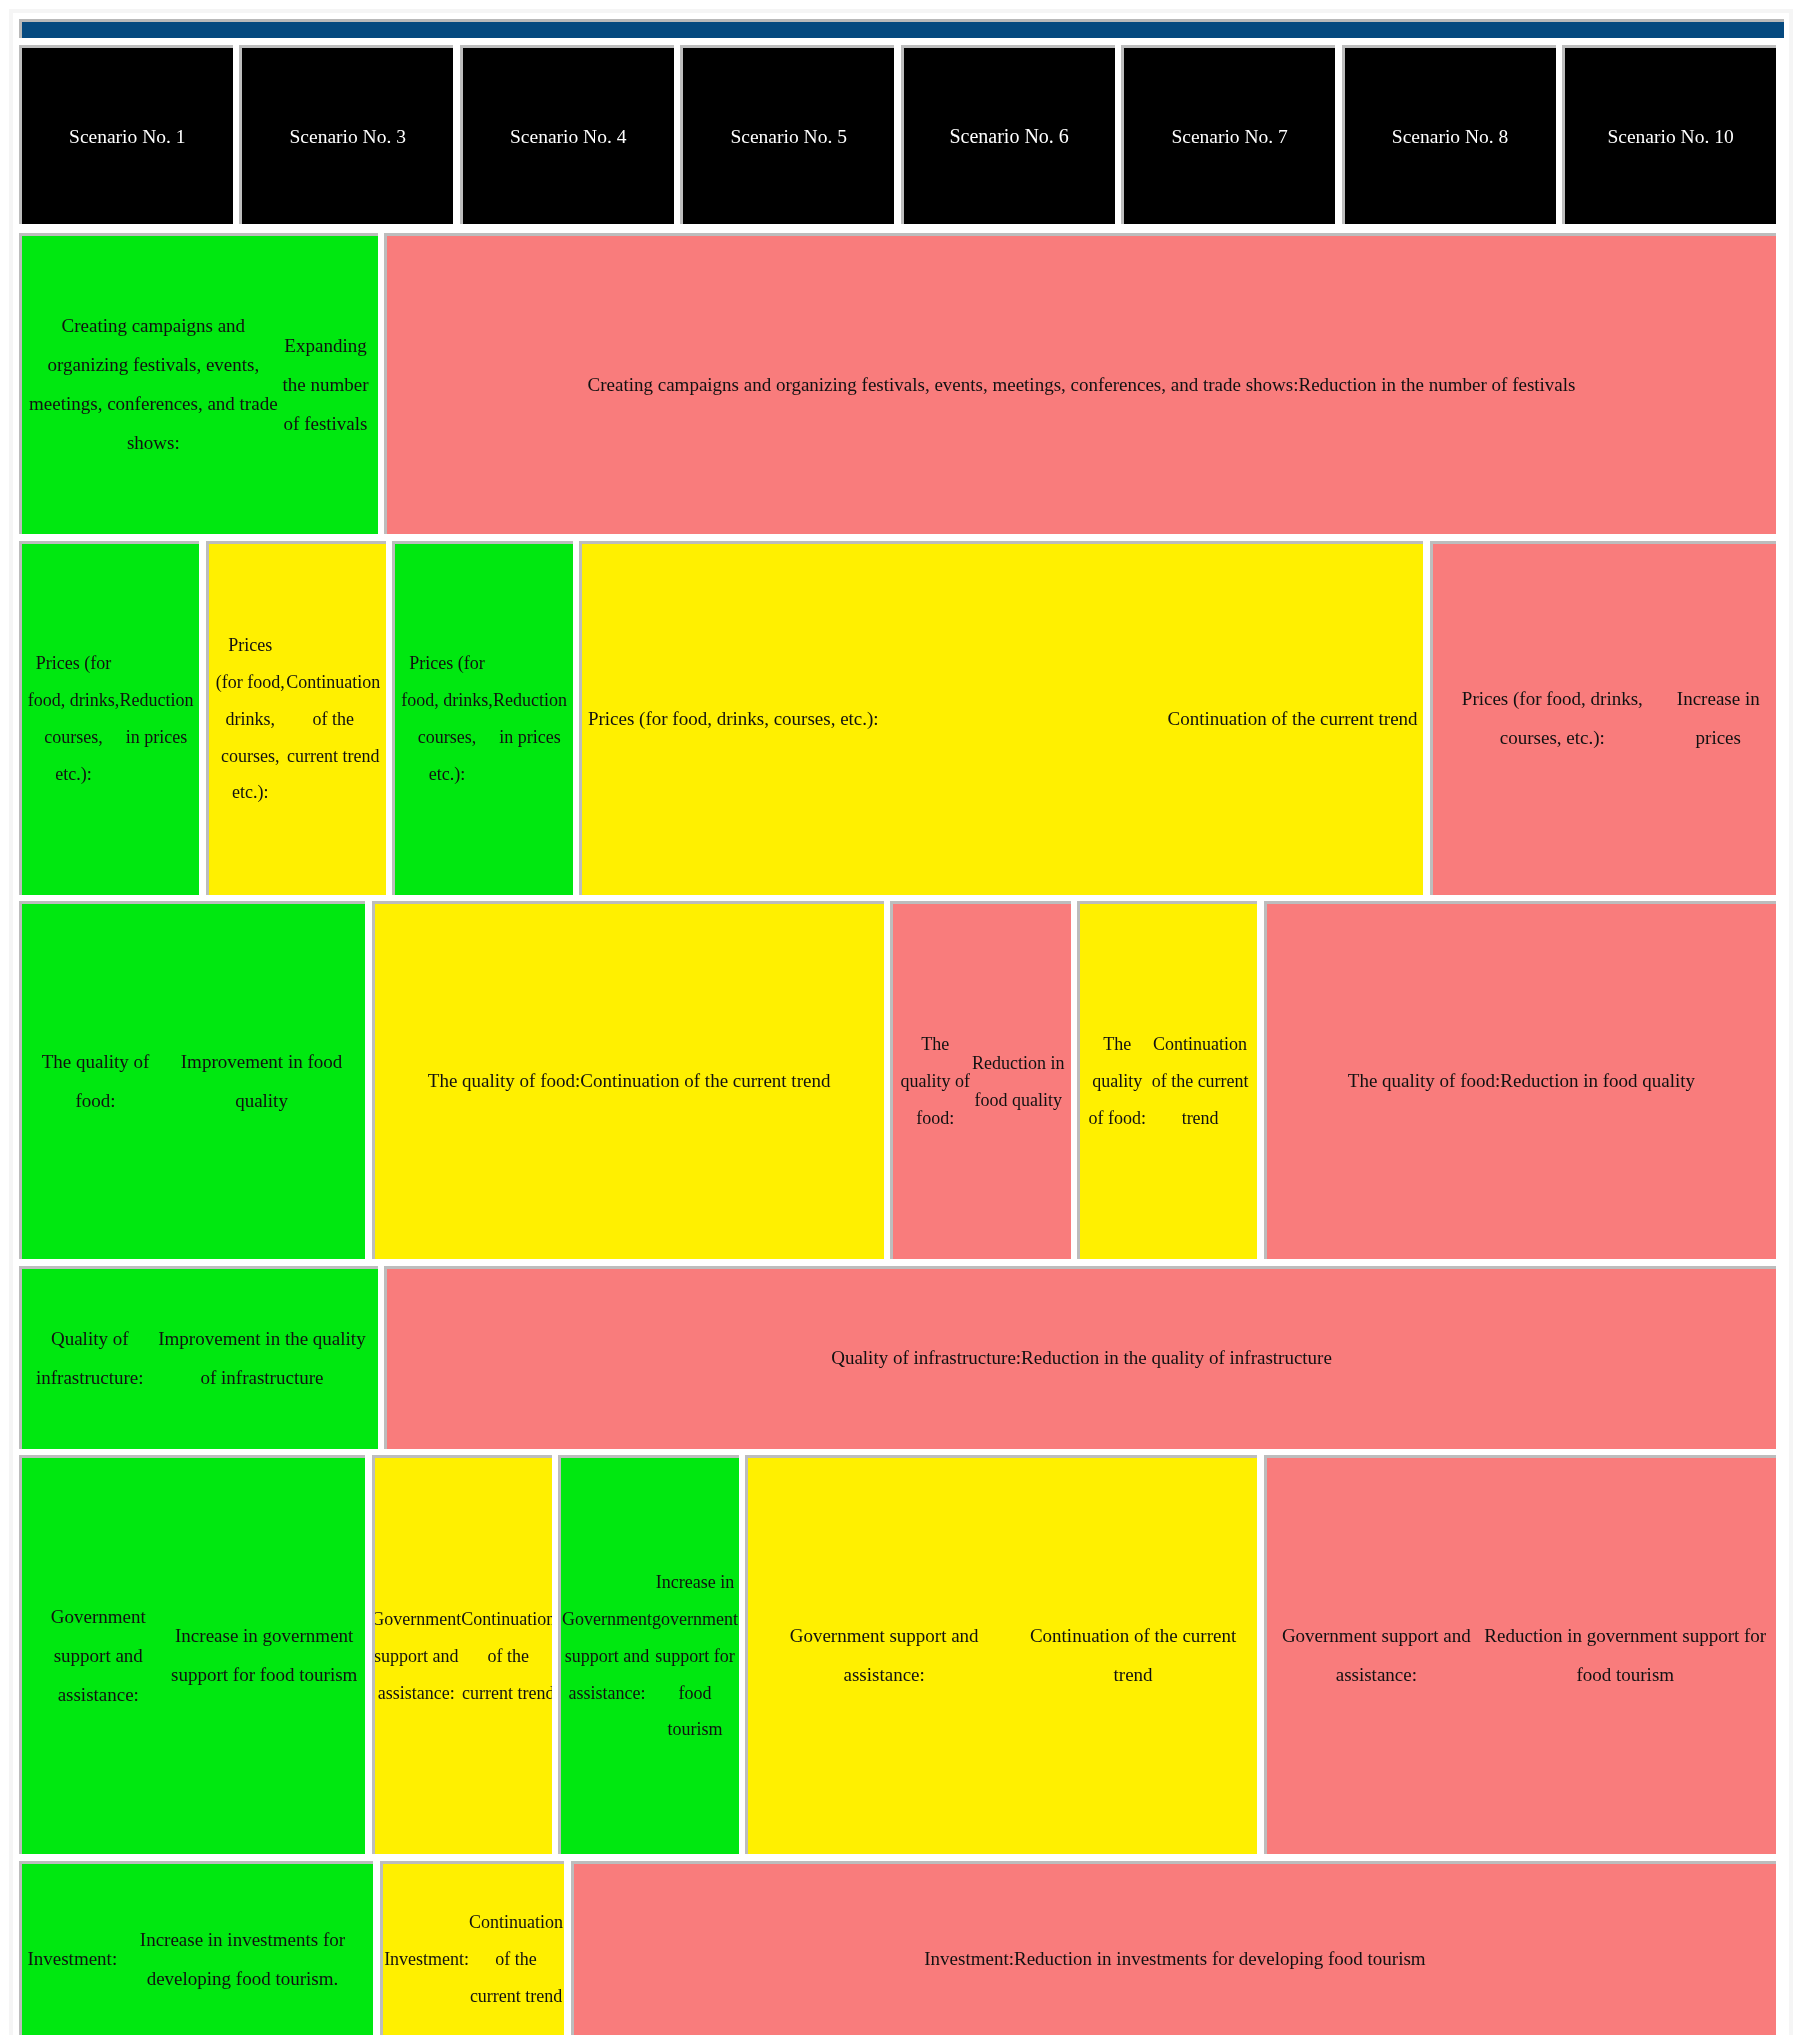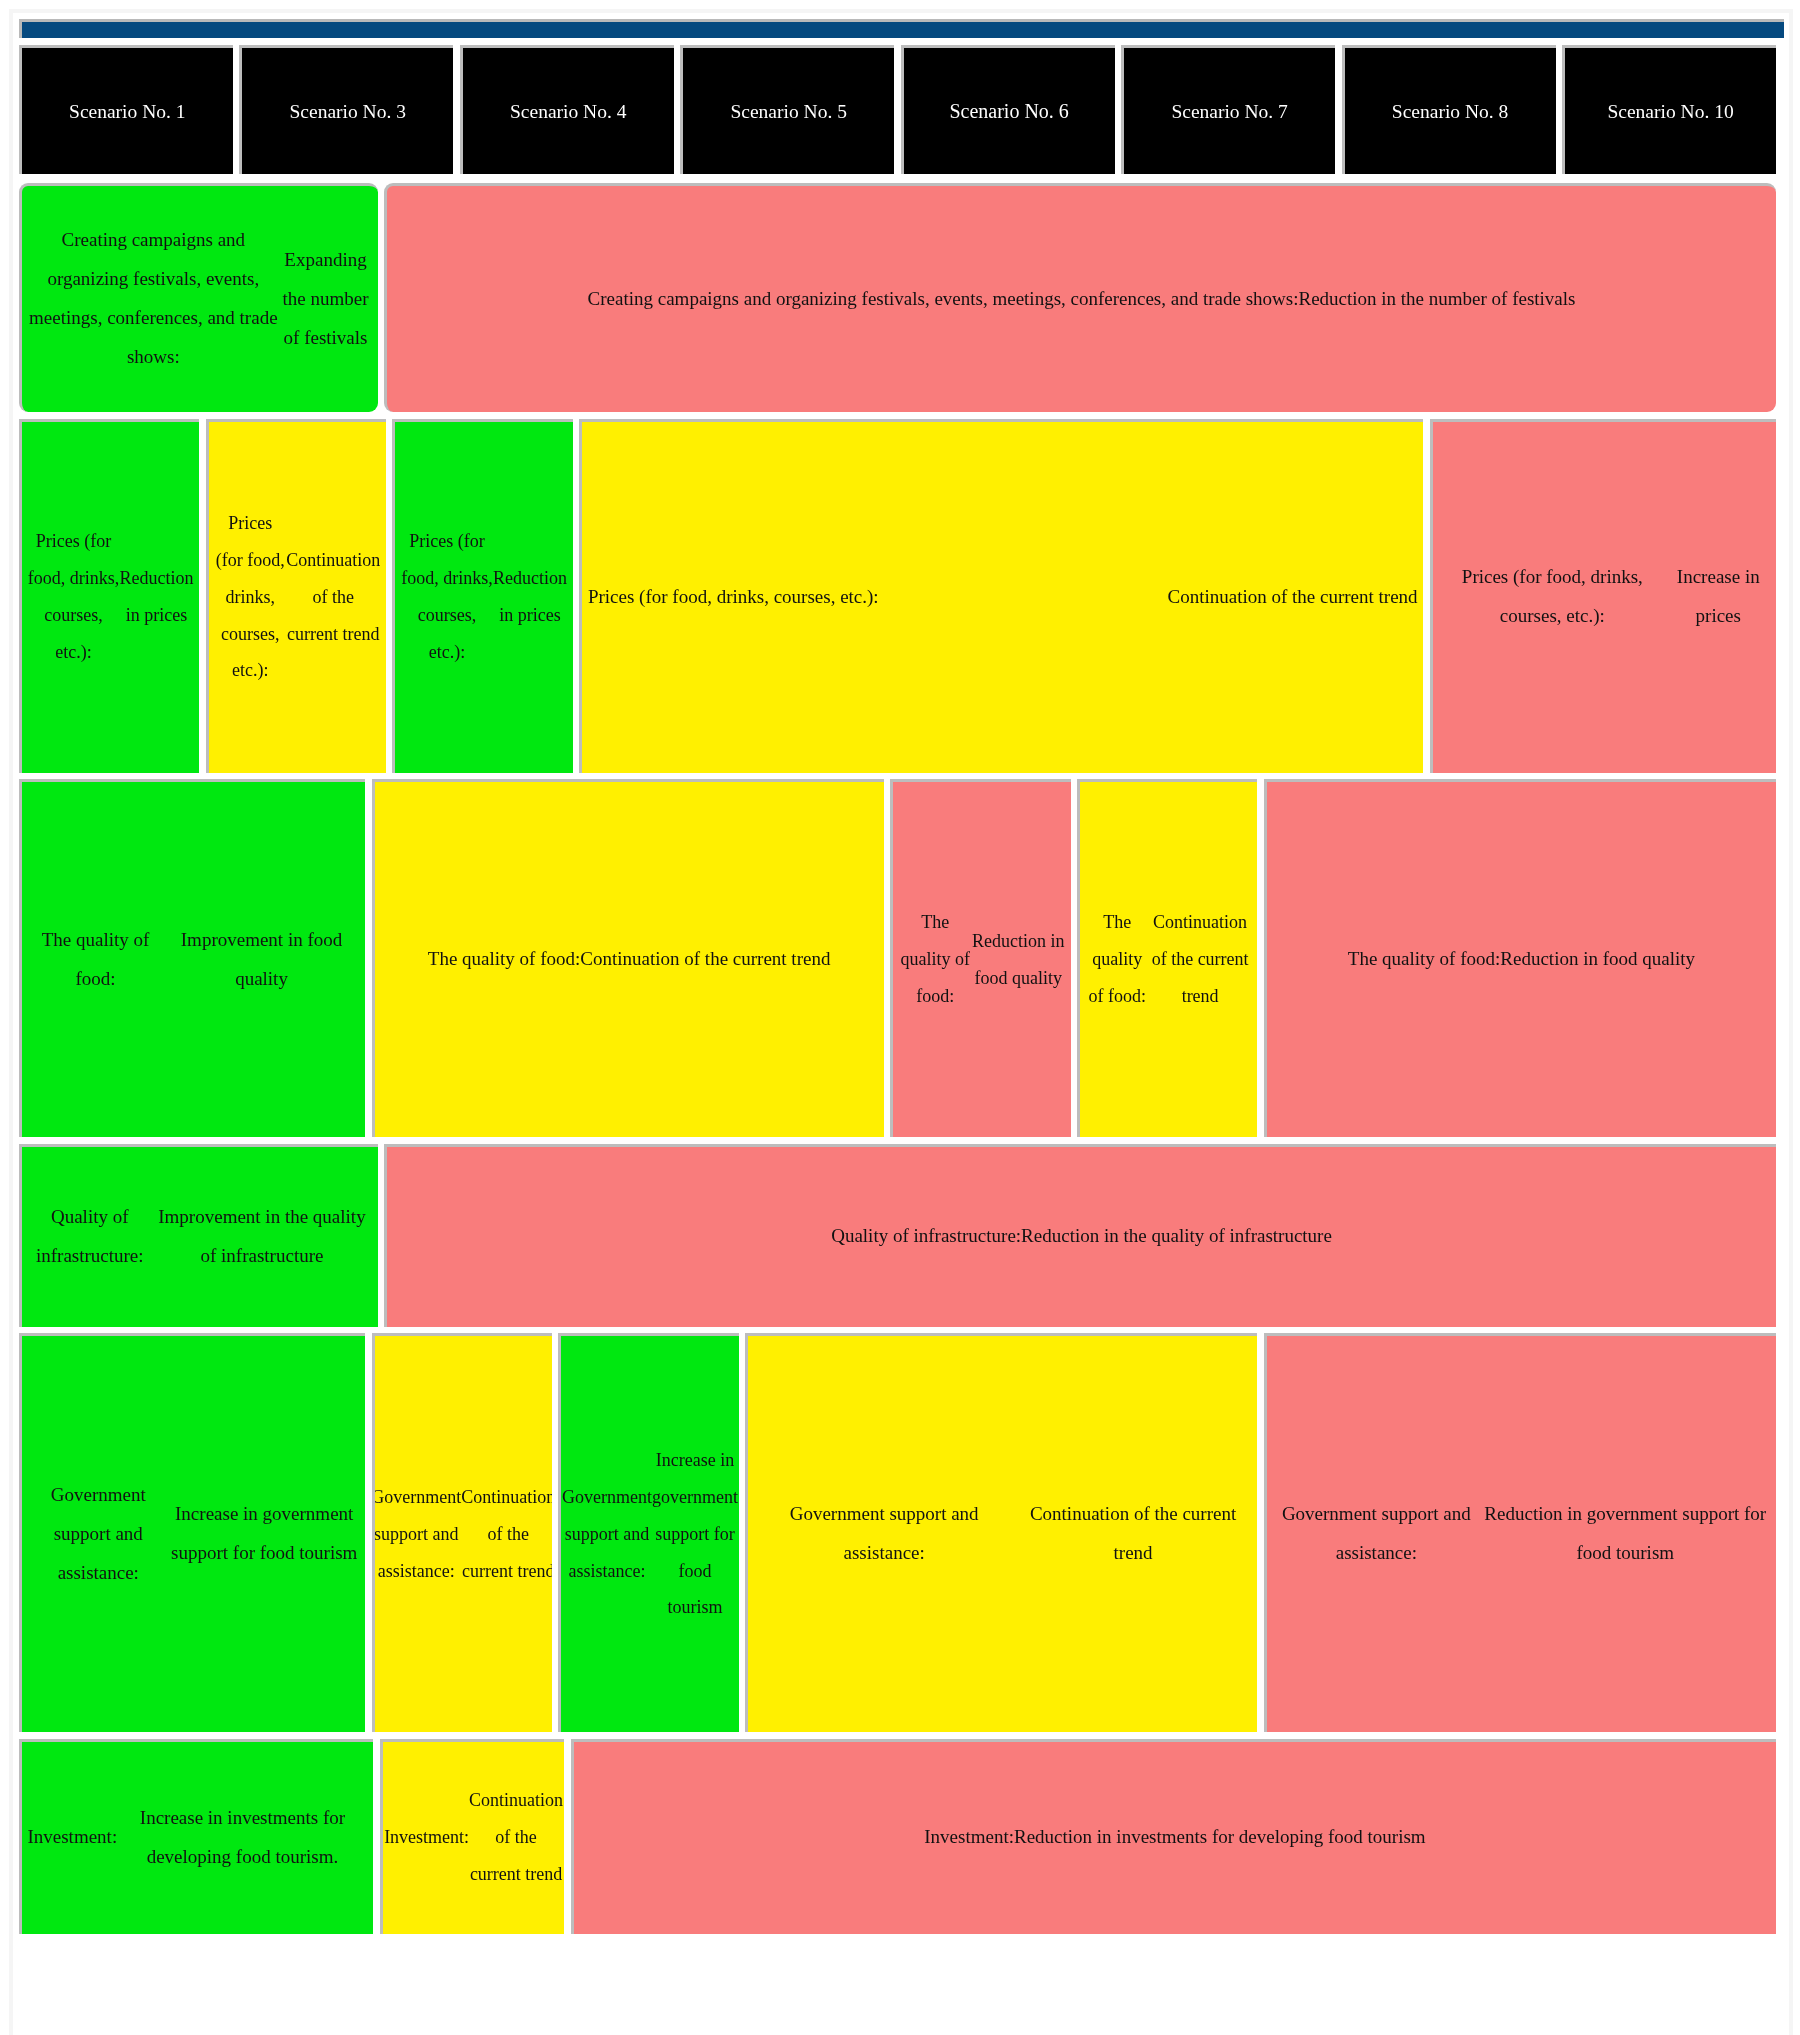--- a/index.html
+++ b/index.html
@@ -59,32 +59,32 @@
     margin-right: 6.5px;
     overflow: hidden;
     word-break: normal;
     hyphens: auto;
   }
   .cell:last-child { margin-right: 8px; }
 
   .cell.hdr {
     background: #000000;
     color: #ffffff;
-    height: 129px;
+    height: 179px;
     font-size: 19.5px;
     line-height: 1.9;
   }
   .row.header-row { margin-bottom: 9px; }
 
   .cell.green  { background: var(--green); }
   .cell.yellow { background: var(--yellow); }
   .cell.red    { background: var(--red); }
 
   
-  .row-festivals   .cell { height: 229px; border-radius: 9px; }
+  .row-festivals   .cell { height: 301px; }
   .row-prices      .cell { height: 354px; justify-content: space-between; }
   .row-quality     .cell { height: 358px; }
   .row-infra       .cell { height: 183px; }
   .row-gov         .cell { height: 399px; }
   .row-invest      .cell { height: 195px; }
 
   .cell p { margin: 0; }
 </style>
 </head>
 <body>

